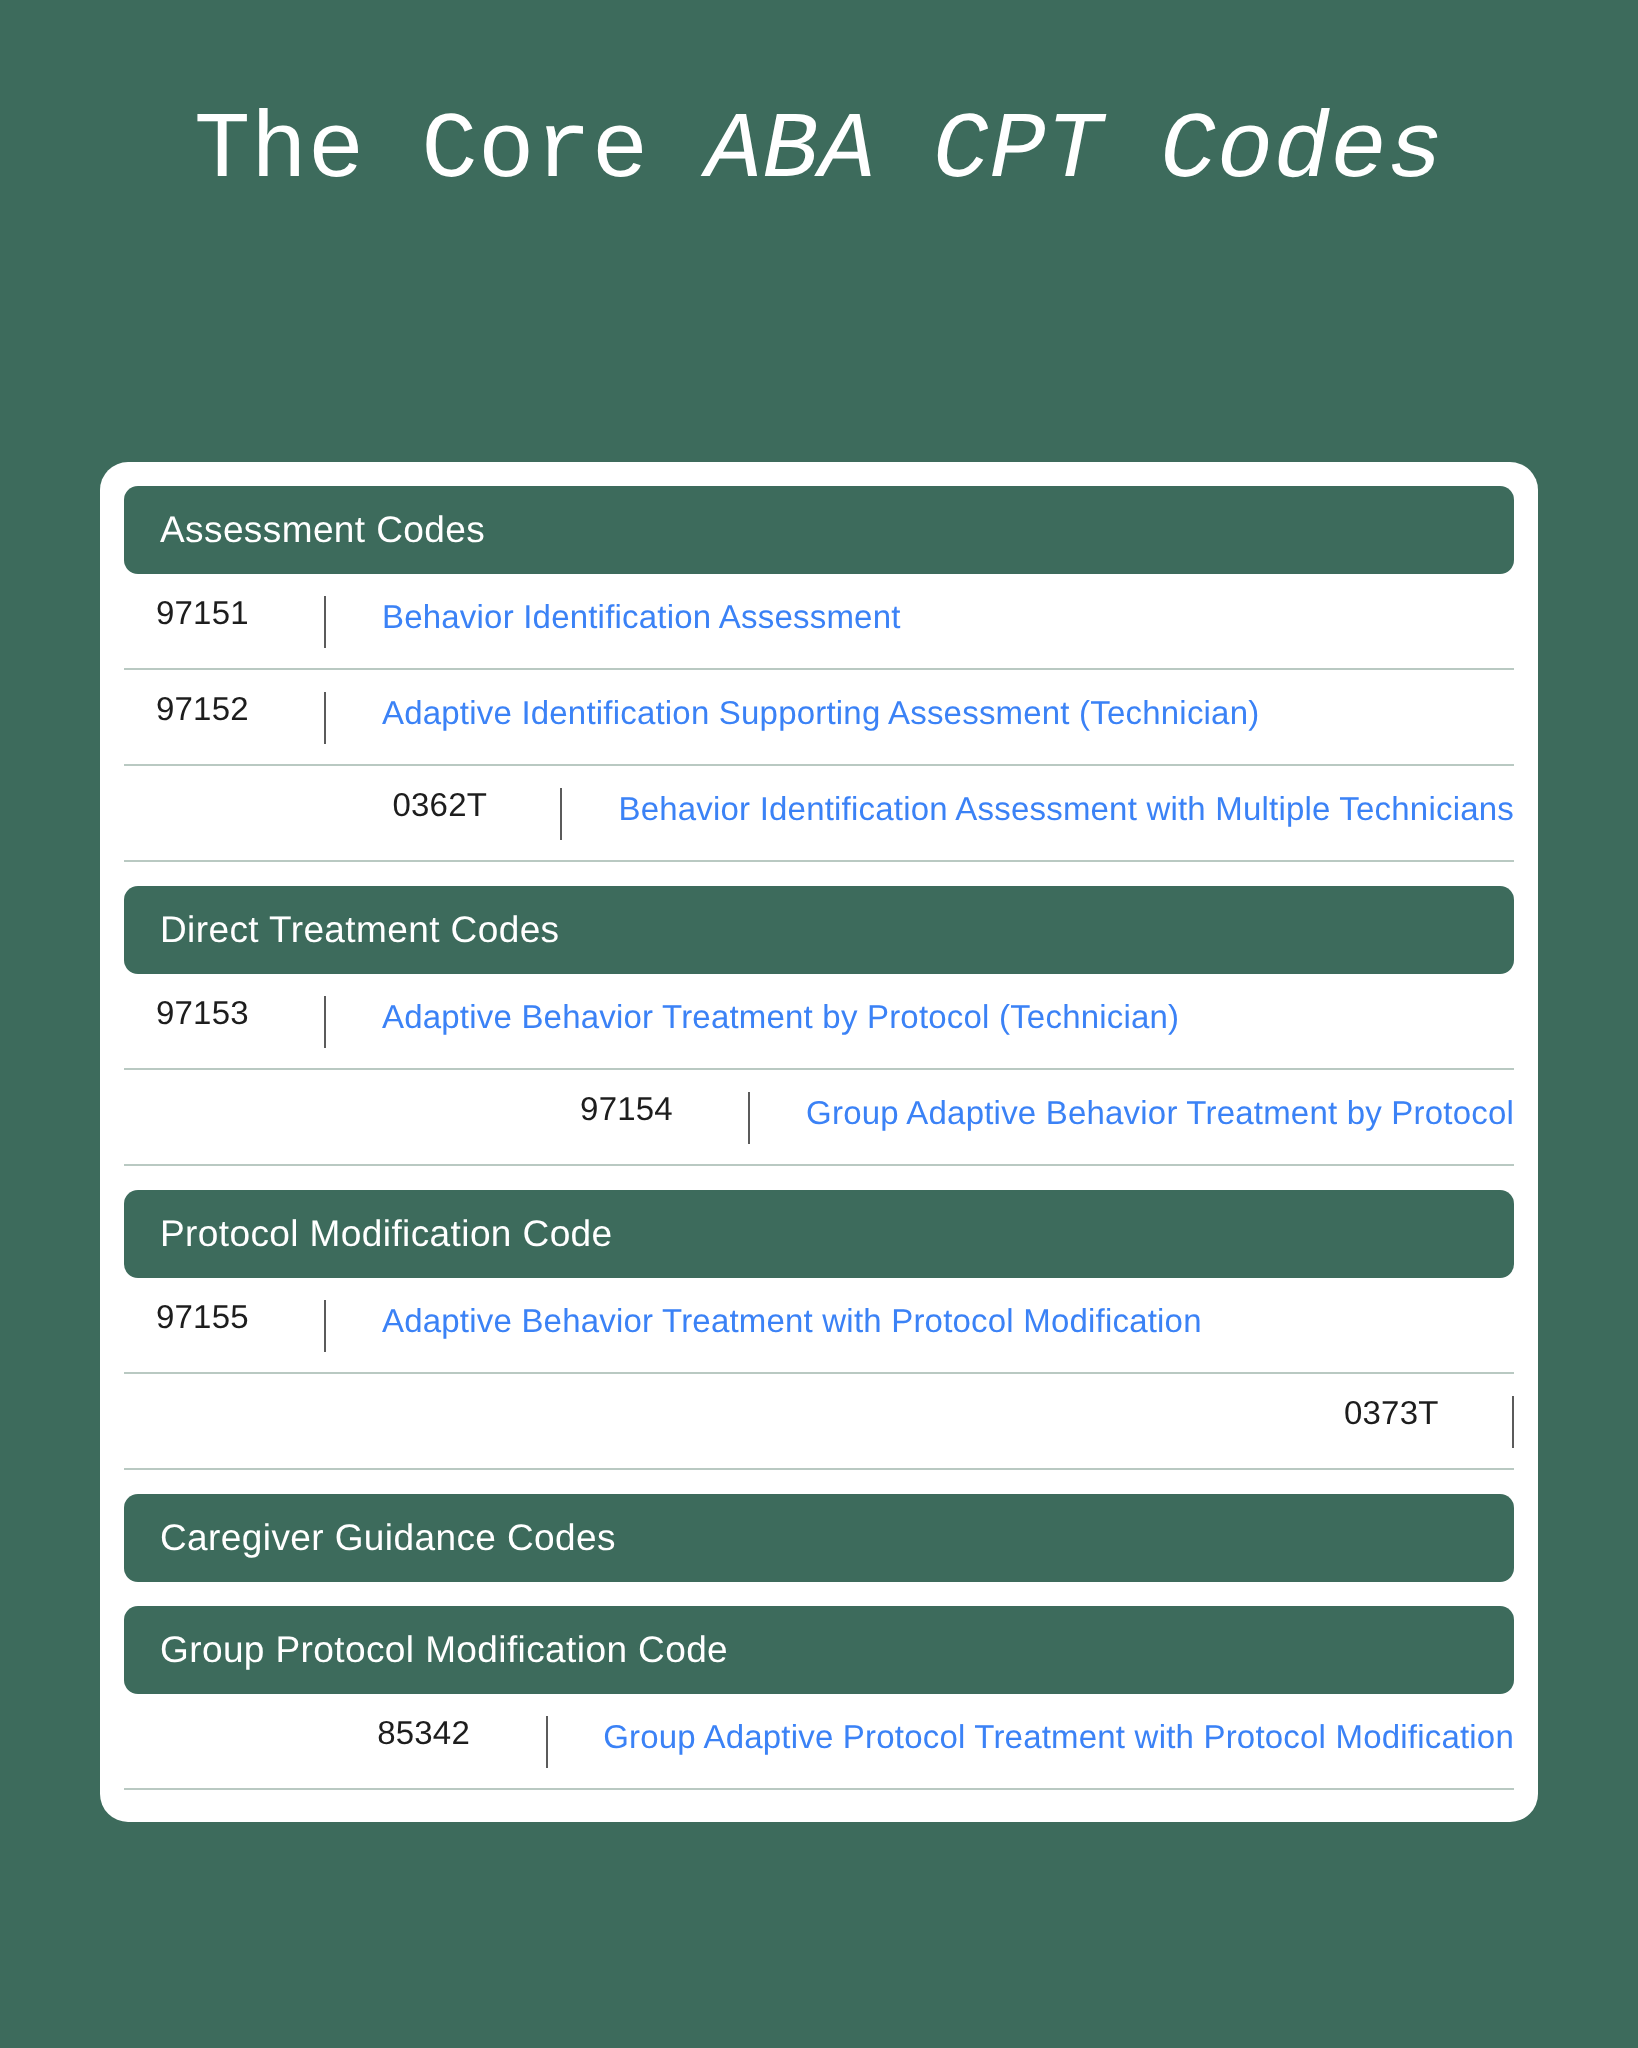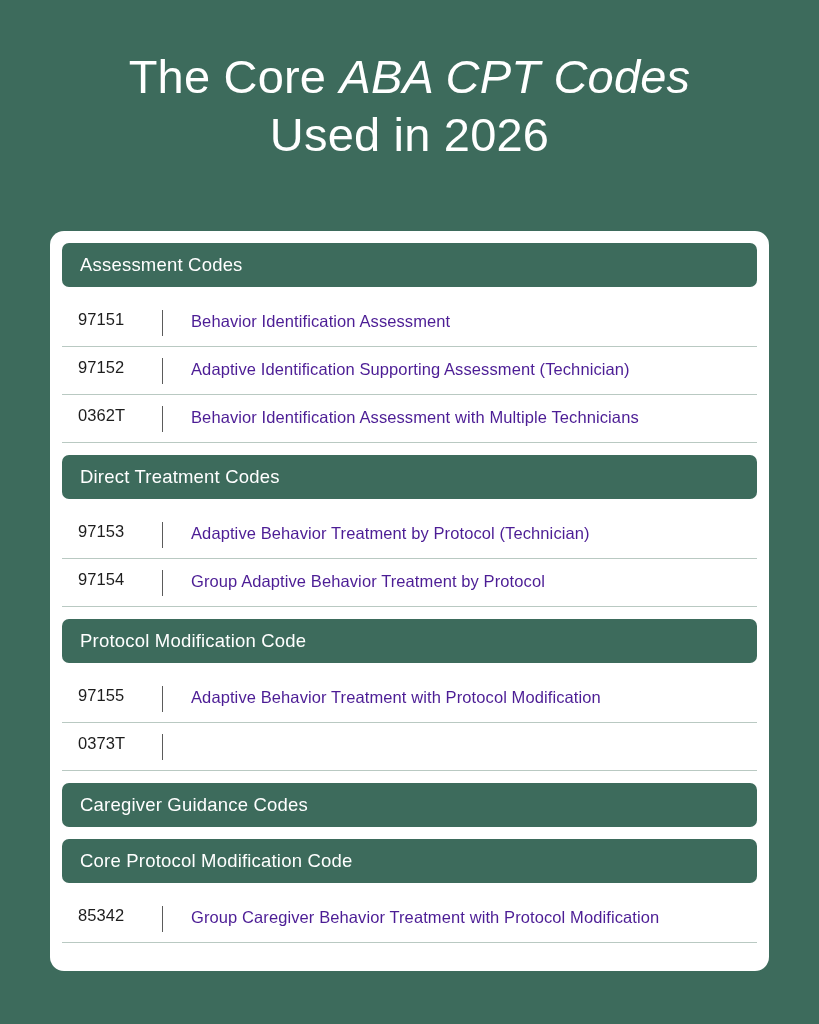--- a/index.html
+++ b/index.html
@@ -19,21 +19,21 @@
     height: 1024px;
     box-sizing: border-box;
     position: relative;
   }
 
   .title-block {
     text-align: center;
     padding: 48px 40px 0 40px;
   }
   .title-line {
-    font-family: Liberation Sans, sans-serif;
+    font-family: Liberation Mono, monospace;
     color: #ffffff;
     font-size: 47px;
     line-height: 1.23;
     letter-spacing: 0.2px;
     font-weight: 400;
   }
   .title-line .em {
     font-style: italic;
   }
 
@@ -55,32 +55,33 @@
     margin: 12px 12px 0 12px;
     padding: 11px 18px;
     font-size: 18.5px;
     letter-spacing: 0.2px;
   }
   .section-header:first-child {
     margin-top: 0;
   }
 
   .rows {
-    margin: 12px 12px;
+    margin: 0 12px;
   }
 
   .row {
     display: flex;
     align-items: flex-start;
     border-bottom: 1px solid #b9c9c2;
     padding: 11px 0 10px 0;
     min-height: 26px;
   }
   .row:last-child {
     border-bottom: 1px solid #b9c9c2;
+    justify-content: flex-end;
   }
 
   .code {
     width: 100px;
     flex: 0 0 100px;
     padding-left: 16px;
     box-sizing: border-box;
     font-size: 16.5px;
     color: #1d1d1d;
     letter-spacing: 0.1px;
@@ -90,33 +91,32 @@
     width: 1px;
     align-self: stretch;
     background: #5b5b5b;
     flex: 0 0 1px;
     margin-right: 0;
   }
 
   .desc {
     padding-left: 28px;
     font-size: 16.5px;
-    color: #4c1d95;
+    color: #3b82f6;
     line-height: 1.42;
     letter-spacing: 0.1px;
   }
 </style>
 </head>
 <body>
 
 <div class="page">
 
   <div class="title-block">
     <div class="title-line"><span>The Core </span><span class="em">ABA CPT Codes</span></div>
-    <div class="title-line">Used in 2026</div>
   </div>
 
   <div class="card">
     <div id="sections-root">
         <div class="section-header">Assessment Codes</div>
         <div class="rows">
           <div class="row">
             <div class="code">97151</div>
             <div class="divider"></div>
             <div class="desc">Behavior Identification Assessment</div>
@@ -151,24 +151,24 @@
             <div class="code">97155</div>
             <div class="divider"></div>
             <div class="desc">Adaptive Behavior Treatment with Protocol Modification</div>
           </div>
           <div class="row">
             <div class="code">0373T</div>
             <div class="divider"></div>
           </div>
         </div>
         <div class="section-header">Caregiver Guidance Codes</div>
-        <div class="section-header">Core Protocol Modification Code</div>
+        <div class="section-header">Group Protocol Modification Code</div>
         <div class="rows">
           <div class="row">
             <div class="code">85342</div>
             <div class="divider"></div>
-            <div class="desc">Group Caregiver Behavior Treatment with Protocol Modification</div>
+            <div class="desc">Group Adaptive Protocol Treatment with Protocol Modification</div>
           </div>
         </div>
       </div>
   </div>
 
 </div>
 
 </body></html>

